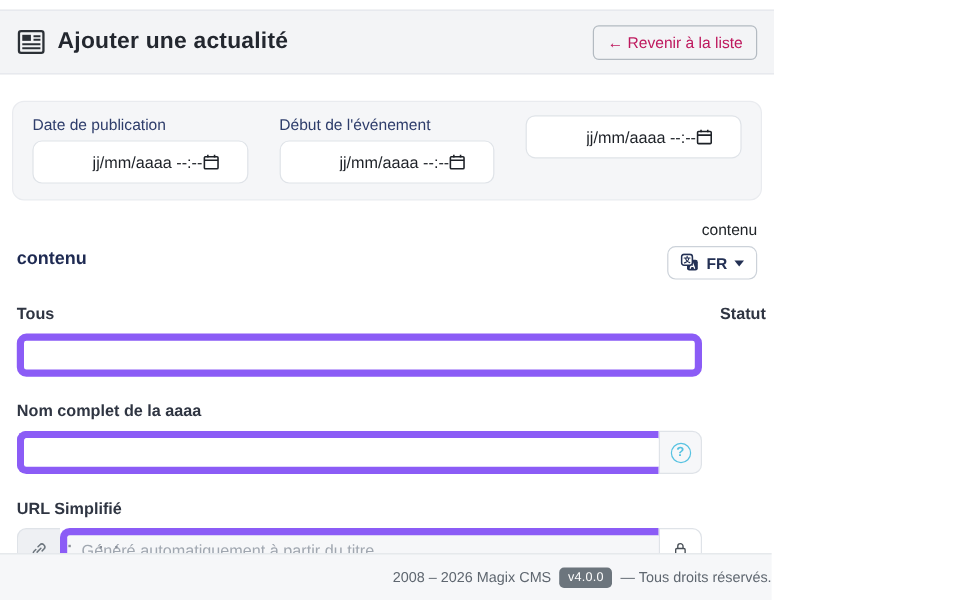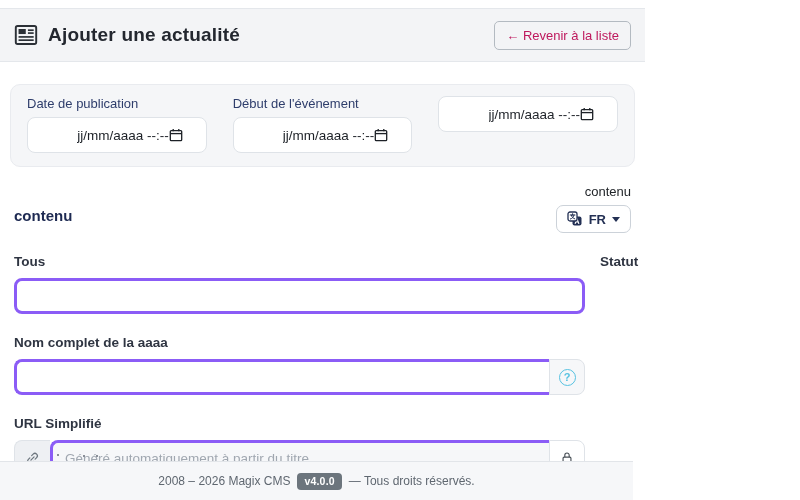--- a/index.html
+++ b/index.html
@@ -37,21 +37,21 @@
     border:1px solid #ccd2d9; border-radius:7px; padding:5px 10px; cursor:pointer;
     font-family:"Liberation Sans", sans-serif; font-size:13px; font-weight:bold; color:#233054; }
   .caret-down { width:0; height:0; border-left:4px solid transparent;
     border-right:4px solid transparent; border-top:5px solid #233054; display:inline-block; }
 
   
   .form-row { display:flex; gap:15px; margin-top:21px; align-items:flex-start; }
   .main-col { width:571px; flex:none; }
   .side-col { flex:1; }
   .fld-label { font-size:13.5px; font-weight:bold; color:#2f3542; margin-bottom:9px; }
-  .text-input { width:100%; height:36px; border:3px solid #8b5cf6; border-radius:8px;
+  .text-input { width:100%; height:36px; border:6px solid #8b5cf6; border-radius:8px;
     padding:0 12px; font-size:13.5px; color:#212529; background:#fff; outline:none;
     font-family:"Liberation Sans", sans-serif; }
   .text-input::placeholder { color:#a0a7b0; }
 
   
   .toggle-row { display:flex; align-items:center; gap:13px; margin-top:3px; }
   .toggle { position:relative; width:40px; height:22px; background:#233054;
     border-radius:11px; cursor:pointer; flex:none; }
   .toggle .knob { position:absolute; top:3px; right:3px; width:16px; height:16px;
     background:#fff; border-radius:50%; }
@@ -68,24 +68,24 @@
     color:#56c2e1; font-size:11px; line-height:15px; text-align:center; font-weight:bold; }
   .addon.left { border-radius:8px 0 0 8px; background:#eef0f3; border-right:none; }
   .addon.lock { background:#fff; }
   .input-group .ro { background:#f6f7f9; }
 
   
   .cut-dots { position:absolute; top:454px; left:57px; width:2px; height:2px;
     background:#8a8f98; box-shadow:26px 1px 0 #8a8f98, 39px 1px 0 #8a8f98; }
 
   
-  .footer { position:absolute; left:0; right:12px; bottom:0; height:39px; background:#f6f7f9;
-    border-top:1px solid #e2e5e9; display:flex; align-items:center; justify-content:center;
+  .footer { position:absolute; left:0; right:2px; bottom:0; height:39px; background:#f6f7f9;
+    border-top:1px solid #e2e5e9; display:flex; align-items:center; justify-content:flex-end;
     gap:7px; font-size:12px; color:#5f6770; }
-  .version-badge { background:#6c757d; color:#fff; font-size:10.5px; font-weight:bold;
+  .version-badge { background:#6c757d; color:#fff; font-size:10.5px; font-weight:normal;
     padding:2.5px 7px; border-radius:4px; letter-spacing:.2px; }
 
   svg { display:block; }
 </style>
 </head>
 <body>
 
 <div class="page">
 
   <div class="header-band">

